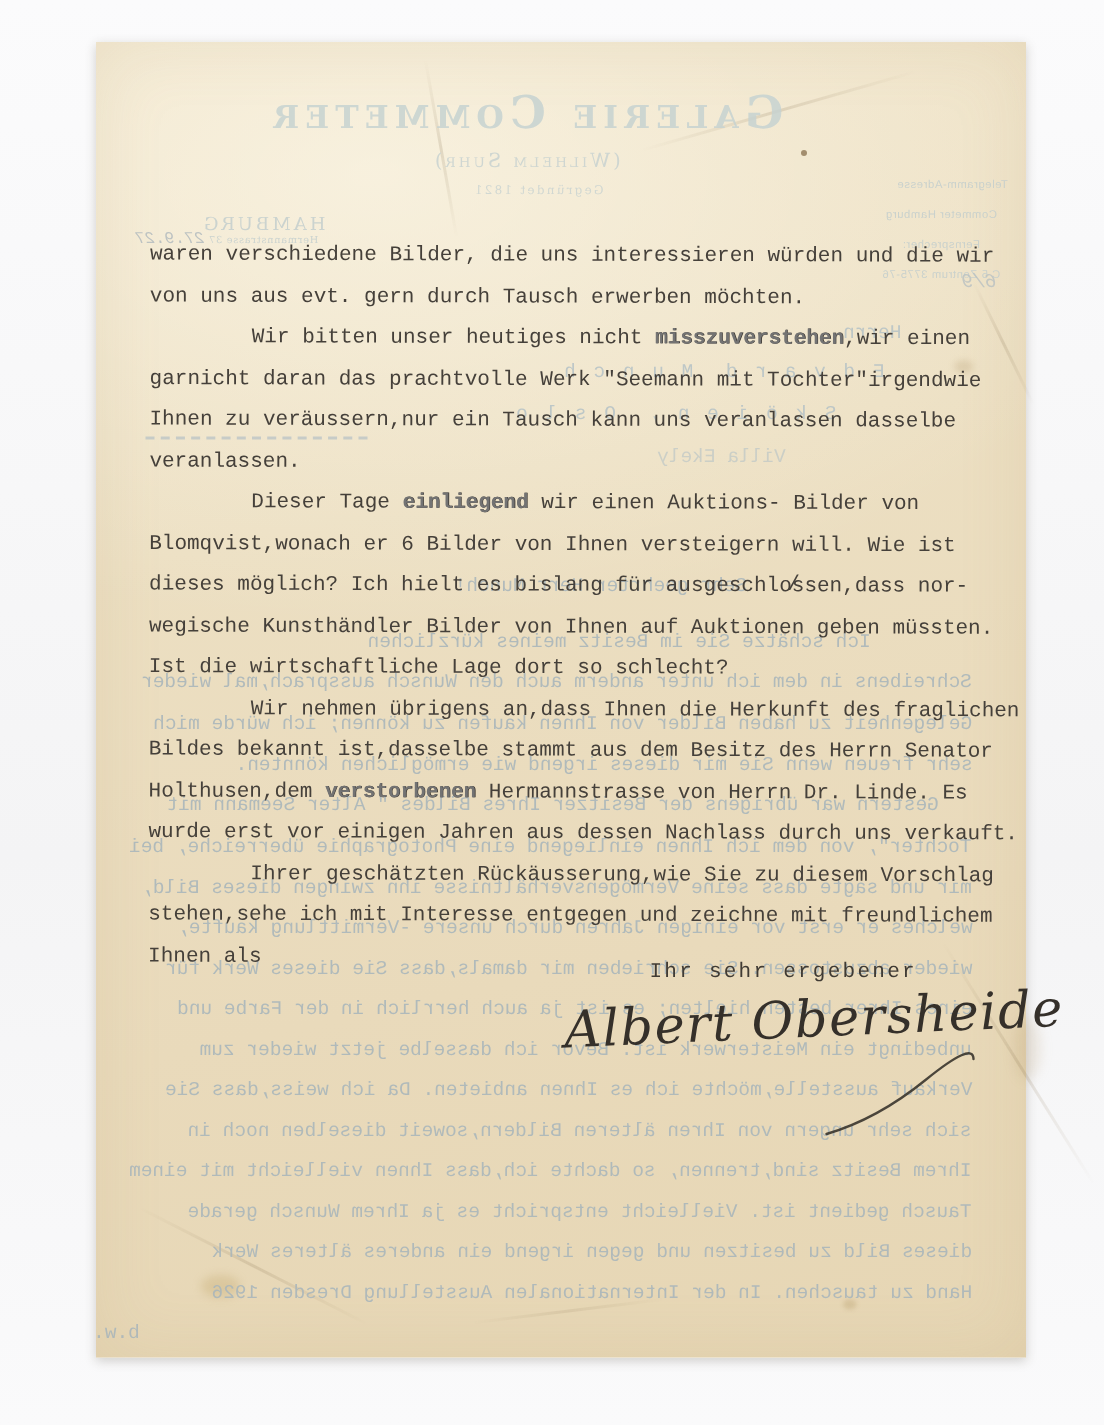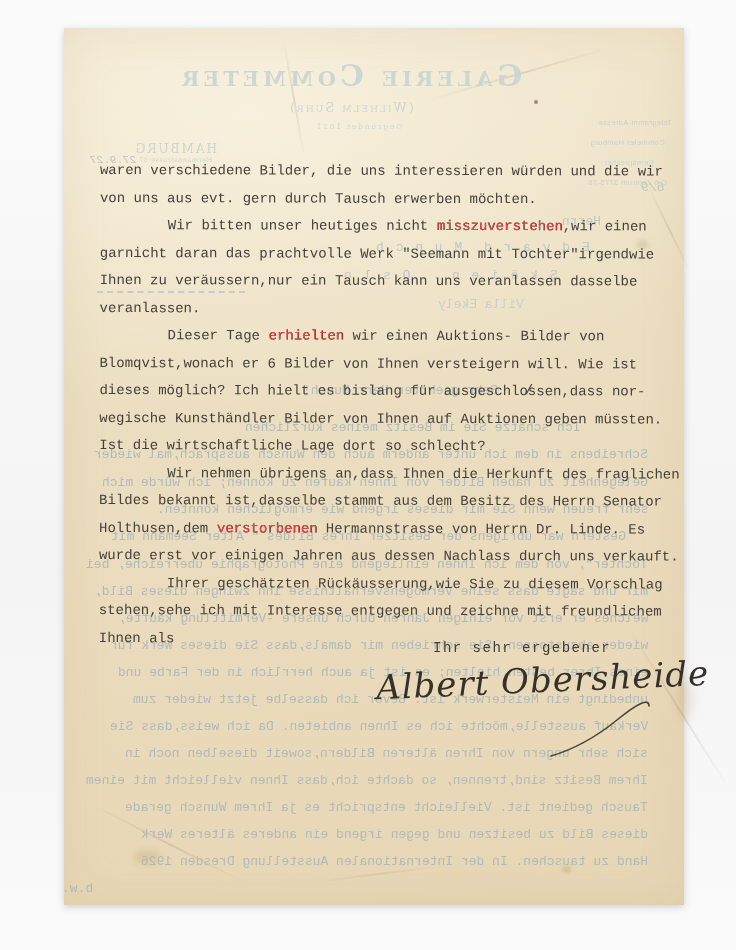--- a/index.html
+++ b/index.html
@@ -43,21 +43,21 @@
   .gh-recipient{font-size:13px;color:#b5c2c6;opacity:.85;}
   .gh-line{font-size:13px;line-height:16px;opacity:.88;}
   .gh-dashes{position:absolute;left:97px;top:291px;width:148px;border-top:2px dashed #b9c3c6;opacity:.75;}
   
   .typed{
     position:absolute;left:100px;top:157px;width:585px;
     font-size:14px;line-height:27.5px;color:#45403a;transform:rotate(.15deg);
     transform-origin:top left;
   }
   .typed-line{white-space:pre;height:27.5px;}
-  .dbl{font-weight:normal;color:#ef4444;text-shadow:.4px 0 0 #36312b;}
+  .dbl{font-weight:bold;color:#737373;text-shadow:.4px 0 0 #36312b;}
   .ov{display:inline-block;width:5px;margin:0 -2px 0 -3px;transform:translateY(-1px);}
   .closing{
     position:absolute;left:433px;top:640px;font-size:14px;letter-spacing:1.5px;
     color:#403b34;white-space:pre;
   }
   .signature{
     position:absolute;left:376px;top:660px;
     font-family:"DejaVu Serif","Liberation Serif",serif;font-style:italic;
     font-size:34px;color:#35302a;transform:rotate(-2.5deg);letter-spacing:1px;
     white-space:pre;
@@ -131,21 +131,21 @@
       </div>
   </div>
 
   <div class="typed">
       <div class="typed-line"><span>waren verschiedene Bilder, die uns interessieren würden und die wir</span></div>
       <div class="typed-line"><span>von uns aus evt. gern durch Tausch erwerben möchten.</span></div>
       <div class="typed-line" style="text-indent: 68px;"><span>Wir bitten unser heutiges nicht </span><span class="dbl">misszuverstehen</span><span>,wir einen</span></div>
       <div class="typed-line"><span>garnicht daran das prachtvolle Werk "Seemann mit Tochter"irgendwie</span></div>
       <div class="typed-line"><span>Ihnen zu veräussern,nur ein Tausch kann uns veranlassen dasselbe</span></div>
       <div class="typed-line"><span>veranlassen.</span></div>
-      <div class="typed-line" style="text-indent: 68px;"><span>Dieser Tage </span><span class="dbl">erhielten</span><span> wir einen Auktions- Bilder von</span></div>
+      <div class="typed-line" style="text-indent: 68px;"><span>Dieser Tage </span><span class="dbl">einliegend</span><span> wir einen Auktions- Bilder von</span></div>
       <div class="typed-line"><span>Blomqvist,wonach er 6 Bilder von Ihnen versteigern will. Wie ist</span></div>
       <div class="typed-line"><span>dieses möglich? Ich hielt es bislang für ausgeschlo</span><span class="ov">/</span><span>ssen,dass nor-</span></div>
       <div class="typed-line"><span>wegische Kunsthändler Bilder von Ihnen auf Auktionen geben müssten.</span></div>
       <div class="typed-line"><span>Ist die wirtschaftliche Lage dort so schlecht?</span></div>
       <div class="typed-line" style="text-indent: 68px;"><span>Wir nehmen übrigens an,dass Ihnen die Herkunft des fraglichen</span></div>
       <div class="typed-line"><span>Bildes bekannt ist,dasselbe stammt aus dem Besitz des Herrn Senator</span></div>
       <div class="typed-line"><span>Holthusen,dem </span><span class="dbl">verstorbenen</span><span> Hermannstrasse von Herrn Dr. Linde. Es</span></div>
       <div class="typed-line"><span>wurde erst vor einigen Jahren aus dessen Nachlass durch uns verkauft.</span></div>
       <div class="typed-line" style="text-indent: 68px;"><span>Ihrer geschätzten Rückäusserung,wie Sie zu diesem Vorschlag</span></div>
       <div class="typed-line"><span>stehen,sehe ich mit Interesse entgegen und zeichne mit freundlichem</span></div>

